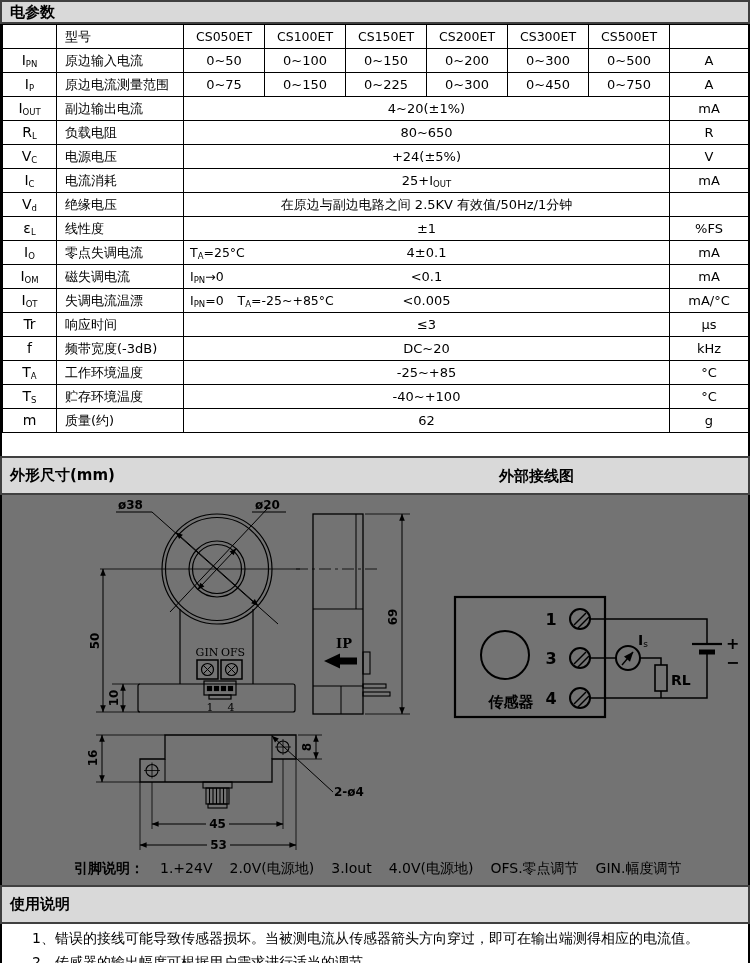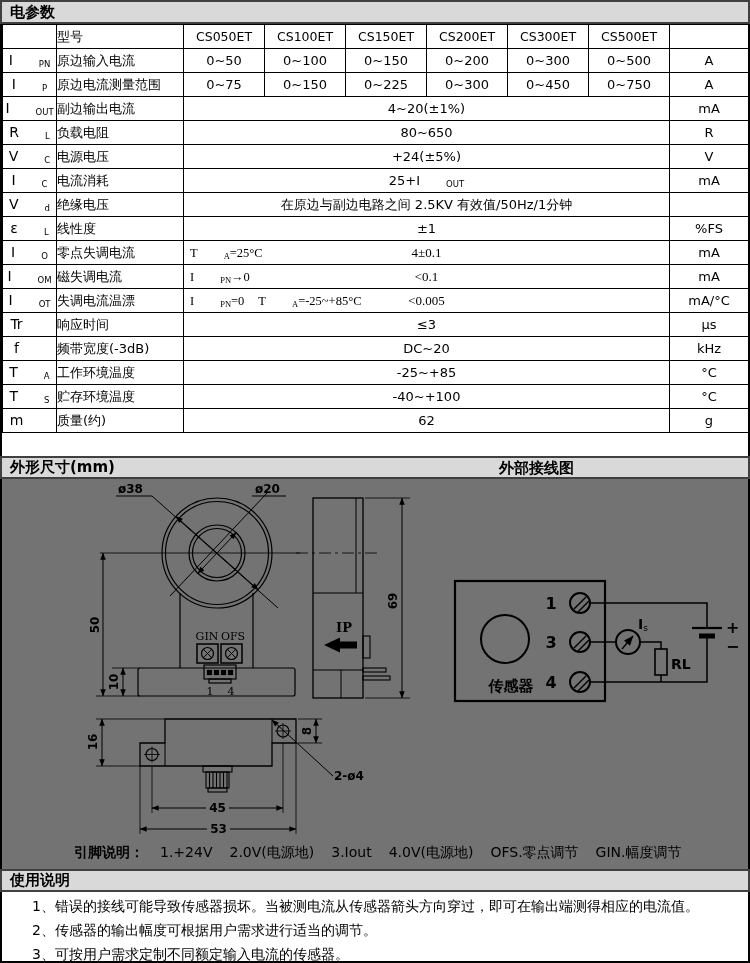--- a/index.html
+++ b/index.html
@@ -1,32 +1,32 @@
 <!DOCTYPE html>
 <html><head>
 <meta charset="utf-8">
 <style>
   html,body{margin:0;padding:0;background:#fff;}
   .page{position:relative;width:750px;height:963px;background:#fff;color:#000;
         font-family:"DejaVu Sans","Liberation Sans",sans-serif;box-sizing:border-box;}
   .bar{box-sizing:border-box;position:relative;background:#d9d9d9;border:2px solid #404040;
        display:flex;align-items:center;padding-left:8px;font-weight:bold;font-size:15px;}
   #bar-params{height:24px;}
-  #bar-dims,#bar-usage{height:23px;border-top-width:2px;}
+  #bar-dims,#bar-usage{height:39px;border-top-width:2px;}
   .wiring-title{position:absolute;left:497px;top:50%;transform:translateY(-50%);}
   .sect{box-sizing:border-box;border-left:2px solid #000;border-right:2px solid #000;}
   .tablewrap{height:432px;overflow:hidden;}
   table{border-collapse:collapse;table-layout:fixed;width:746px;}
   td{border:1px solid #000;height:23px;text-align:center;font-size:13px;padding:0;
      overflow:hidden;white-space:nowrap;}
-  td.l{text-align:left;}
-  td.rel{position:relative;font-family:Liberation Serif, serif;}
+  td.l{text-align:left;padding-left:8px;}
+  td.rel{position:relative;}
   .cond{position:absolute;left:6px;top:50%;transform:translateY(-50%);font-size:12.5px;}
   .cond .gap{display:inline-block;width:14px;}
-  .sub{font-size:8.5px;vertical-align:-2px;letter-spacing:0;margin-left:26px;}
+  .sub{font-size:8.5px;vertical-align:-2px;letter-spacing:0;}
   .sym{font-size:14px;}
   .models{font-size:12.5px;}
   .drawings{position:relative;height:390px;background:#737373;}
   .drawings svg{position:absolute;left:0;top:0;}
   .pin-note{position:absolute;left:72px;bottom:7px;font-size:14px;white-space:nowrap;margin-top:29px;}
   .pin-note b{margin-right:16px;}
   .pin-note span{margin-right:17px;}
   .usage{box-sizing:border-box;height:71px;border-left:2px solid #000;border-right:2px solid #000;
          border-bottom:2px solid #000;padding:6px 10px 0 30px;font-size:14px;}
   .usage .uline{margin-bottom:6px;white-space:nowrap;}

